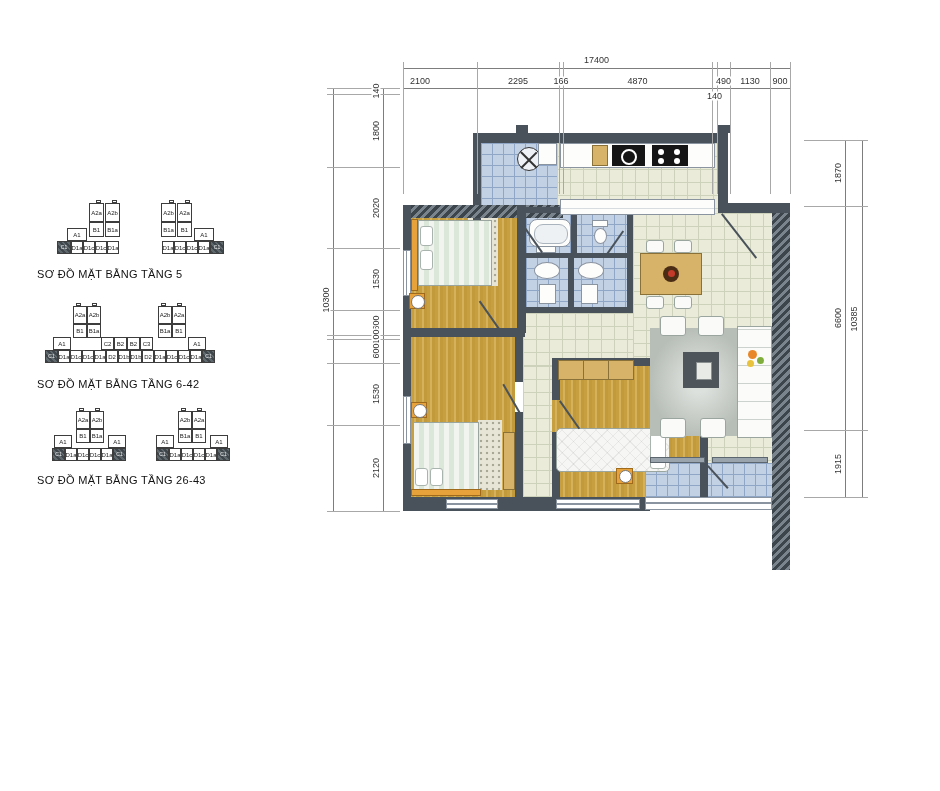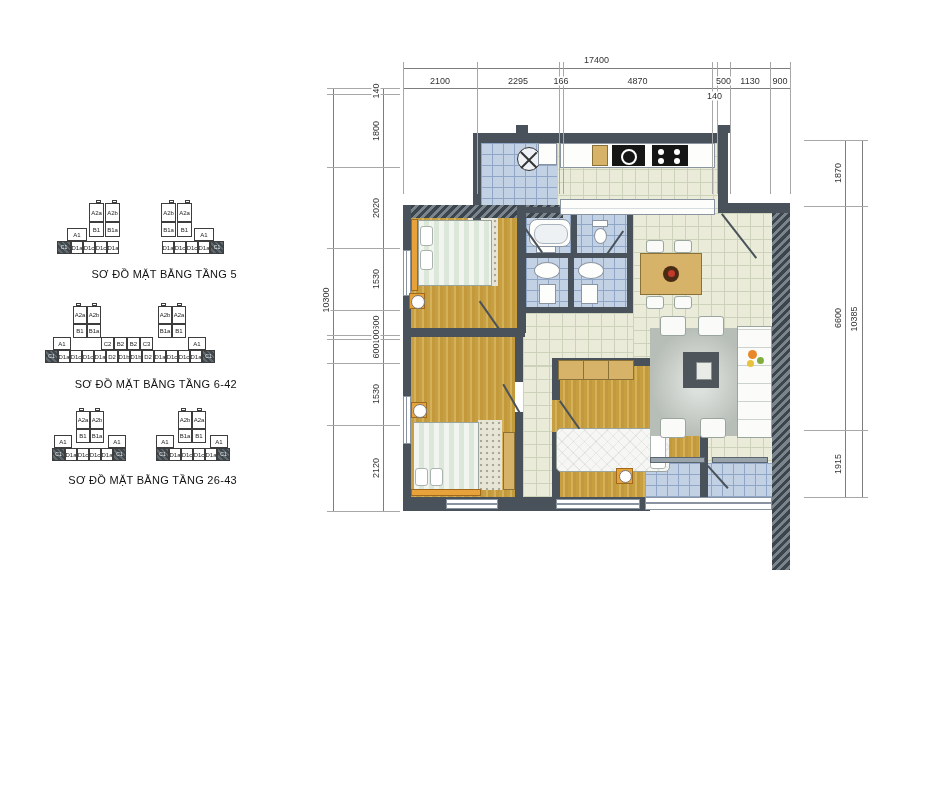--- a/index.html
+++ b/index.html
@@ -6,21 +6,21 @@
   #canvas{position:relative;width:940px;height:791px;background:#fff;overflow:hidden;
           font-family:"Liberation Sans","DejaVu Sans",sans-serif;}
   .abs{position:absolute;}
   
   .fd{position:absolute;}
   .fd-box{position:absolute;border:1px solid #3d3d3d;background:#fff;color:#1c1c1c;
           font-size:6px;line-height:1;display:flex;align-items:center;justify-content:center;
           overflow:hidden;box-sizing:border-box;}
   .fd-box.d{background:repeating-linear-gradient(45deg,#40474c 0 2px,#5f686d 2px 4px);color:#f0f0f0;font-size:5px;}
   .fd-box.c{background:#fff;}
-  .caption{position:absolute;font-size:11px;color:#111;text-align:right;white-space:nowrap;letter-spacing:.3px;}
+  .caption{position:absolute;font-size:11px;color:#111;text-align:left;white-space:nowrap;letter-spacing:.3px;}
   
   .wall{position:absolute;background:#49525a;}
   .hatch{position:absolute;background:repeating-linear-gradient(135deg,#3c444c 0 3px,#7a848d 3px 6px);}
   .tile-blue{position:absolute;background-color:#c3d1e5;
      background-image:linear-gradient(#8fa6c6 1px,transparent 1px),linear-gradient(90deg,#8fa6c6 1px,transparent 1px);
      background-size:11px 11px;}
   .tile-cream{position:absolute;background-color:#eaecd9;
      background-image:linear-gradient(#cdd2ba 1px,transparent 1px),linear-gradient(90deg,#cdd2ba 1px,transparent 1px);
      background-size:13px 13px;}
   .wood{position:absolute;background:repeating-linear-gradient(90deg,#c79f40 0 3px,#d4b15a 3px 5px,#c2993b 5px 8px);}
@@ -282,26 +282,26 @@
       <div class="dline" style="left: 403px; top: 88px; width: 387px; height: 1px;"></div>
       <div class="dtick" style="left: 403px; top: 62px; width: 1px; height: 132px;"></div>
       <div class="dtick" style="left: 477px; top: 62px; width: 1px; height: 132px;"></div>
       <div class="dtick" style="left: 559px; top: 62px; width: 1px; height: 132px;"></div>
       <div class="dtick" style="left: 563px; top: 62px; width: 1px; height: 132px;"></div>
       <div class="dtick" style="left: 712px; top: 62px; width: 1px; height: 132px;"></div>
       <div class="dtick" style="left: 717px; top: 62px; width: 1px; height: 132px;"></div>
       <div class="dtick" style="left: 730px; top: 62px; width: 1px; height: 132px;"></div>
       <div class="dtick" style="left: 770px; top: 62px; width: 1px; height: 132px;"></div>
       <div class="dtick" style="left: 790px; top: 62px; width: 1px; height: 132px;"></div>
-      <div class="dlabel" style="left: 440px; top: 81px; text-align: right;">2100</div>
+      <div class="dlabel" style="left: 420px; top: 81px; text-align: right;">2100</div>
       <div class="dlabel" style="left: 518px; top: 81px;">2295</div>
       <div class="dlabel" style="left: 561px; top: 81px;">166</div>
       <div class="dlabel" style="left: 637.5px; top: 81px;">4870</div>
       <div class="dlabel" style="left: 714.5px; top: 96px;">140</div>
-      <div class="dlabel" style="left: 723.5px; top: 81px;">500</div>
+      <div class="dlabel" style="left: 723.5px; top: 81px;">490</div>
       <div class="dlabel" style="left: 750px; top: 81px;">1130</div>
       <div class="dlabel" style="left: 780px; top: 81px;">900</div>
       <div class="dlabel" style="left: 596.5px; top: 60px;">17400</div>
       <div class="dline" style="left: 333px; top: 88px; width: 1px; height: 423px;"></div>
       <div class="dline" style="left: 383px; top: 88px; width: 1px; height: 423px;"></div>
       <div class="dtick" style="left: 327px; top: 88px; width: 73px; height: 1px;"></div>
       <div class="dtick" style="left: 327px; top: 94px; width: 73px; height: 1px;"></div>
       <div class="dtick" style="left: 327px; top: 167px; width: 73px; height: 1px;"></div>
       <div class="dtick" style="left: 327px; top: 248px; width: 73px; height: 1px;"></div>
       <div class="dtick" style="left: 327px; top: 310px; width: 73px; height: 1px;"></div>

